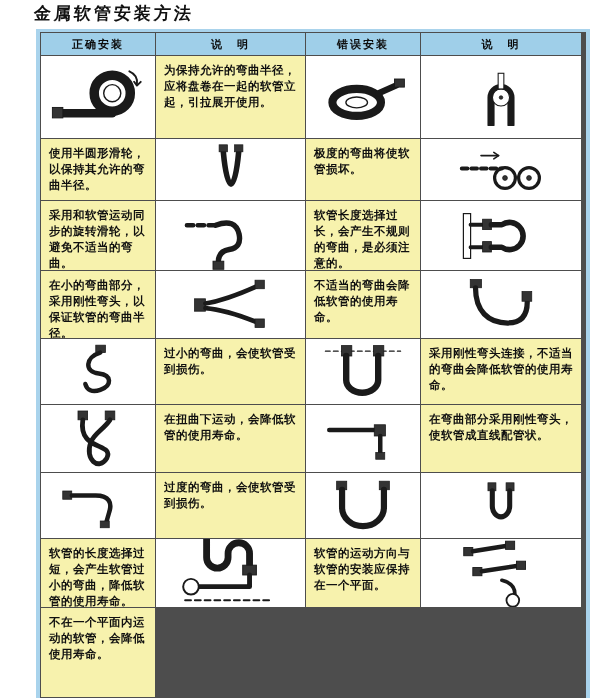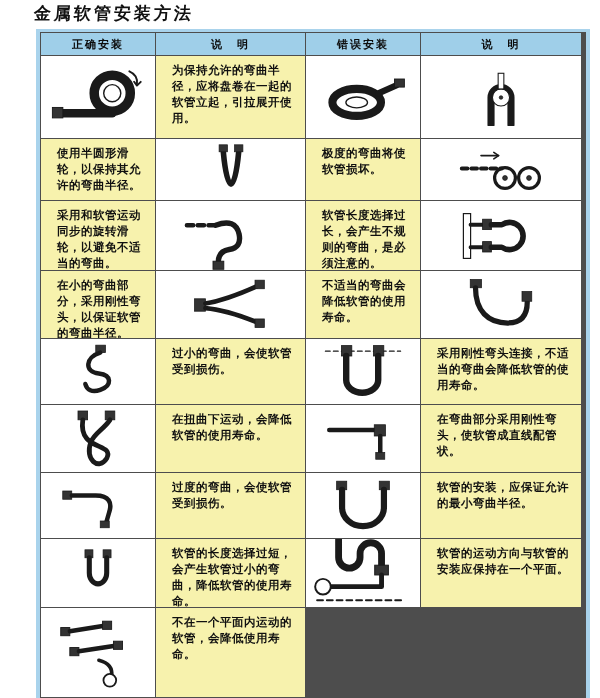--- a/index.html
+++ b/index.html
@@ -36,21 +36,21 @@
     font-size:11px;font-weight:bold;letter-spacing:2px;
   }
   .img{
     background:#ffffff;
     display:flex;align-items:center;justify-content:center;
     overflow:hidden;
   }
   .img svg{display:block;}
   .note{
     background:#f7f2ad;color:#101010;
-    padding:7px 7px 4px 16px;
+    padding:7px 7px 4px 8px;
     font-size:11.5px;font-weight:bold;line-height:1.38;
     letter-spacing:0.5px;
     box-sizing:border-box;
     overflow:hidden;
   }
   .ln{stroke:#1a1a1a;fill:none;stroke-linecap:round;stroke-linejoin:round;}
   .fit{fill:#333;stroke:#1a1a1a;}
   .thin{stroke:#1a1a1a;fill:#fff;}
 </style>
 </head>
@@ -198,21 +198,20 @@
       </div>
       <div class="cell note">过度的弯曲，会使软管受到损伤。</div>
 
       <div class="cell img">
         <svg width="100" height="62" viewBox="0 0 110 80">
           <rect class="fit" x="21" y="8" width="13" height="11"></rect>
           <rect class="fit" x="76" y="8" width="13" height="11"></rect>
           <path class="ln" d="M28 19 V42 A27 24 0 0 0 82 42 V19" stroke-width="8"></path>
         </svg>
       </div>
-      <div class="cell note">软管的安装，应保证允许的最小弯曲半径。</div>
       <div class="cell img">
         <svg width="80" height="58" viewBox="0 0 110 80">
           <rect class="fit" x="37" y="8" width="11" height="11"></rect>
           <rect class="fit" x="62" y="8" width="11" height="11"></rect>
           <path class="ln" d="M43 19 V40 A12 15 0 0 0 67 40 V19" stroke-width="7"></path>
         </svg>
       </div>
       <div class="cell note">软管的长度选择过短，会产生软管过小的弯曲，降低软管的使用寿命。</div>
 
       <div class="cell img">

